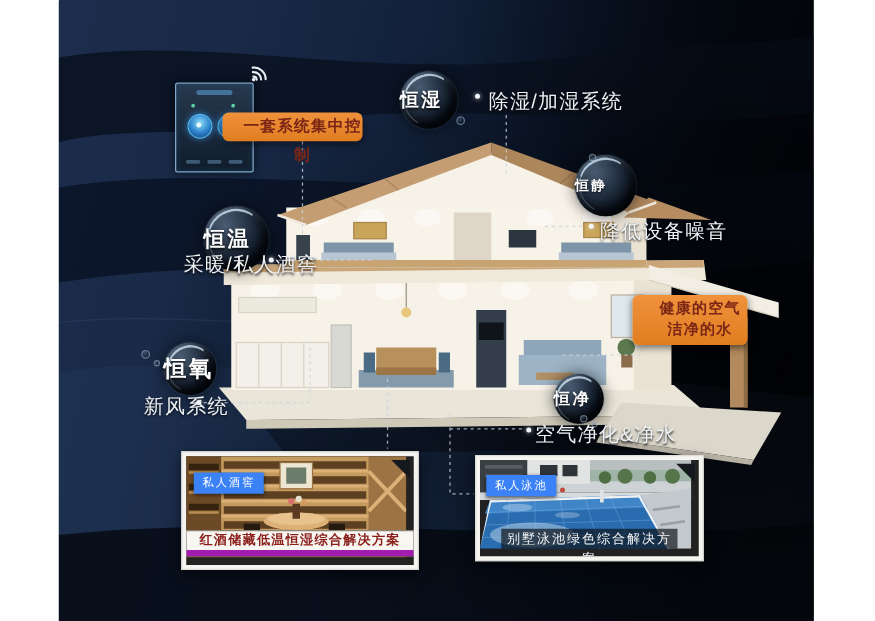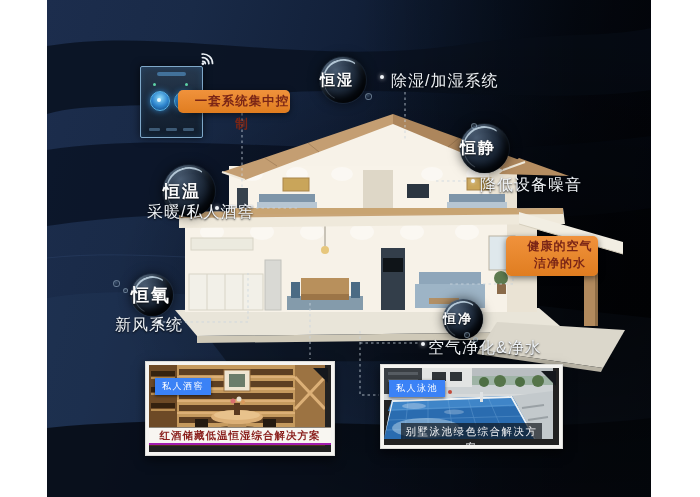--- a/index.html
+++ b/index.html
@@ -44,21 +44,21 @@
   .panel .pfoot{position:absolute;bottom:6px;width:11px;height:3px;background:#3d5a75;border-radius:1px;}
   
   .card{position:absolute;background:#f5f4f1;border:1px solid #dcdcd8;padding:3px;z-index:7;
         box-shadow:0 4px 10px rgba(0,0,0,.55);}
   .photo{position:relative;width:100%;height:100%;overflow:hidden;background:#222;}
   .tag{position:absolute;background:#3b82f6;color:#fff;font-size:9px;letter-spacing:1.5px;
        padding:2px 7px;z-index:3;box-shadow:0 1px 3px rgba(0,0,0,.6);}
   .fold{position:absolute;right:3px;top:3px;width:0;height:0;z-index:3;
         border-left:15px solid transparent;border-top:15px solid #15181d;}
   .cap-wine{position:absolute;left:0;right:0;bottom:7px;height:15px;z-index:3;
-       background:#f8f6f1;border-top:1px solid #8c857a;border-bottom:2px solid #a21caf;
+       background:#f8f6f1;border-top:1px solid #8c857a;border-bottom:5px solid #a21caf;
        color:#8a1f1c;font-family:"Liberation Serif","DejaVu Serif",serif;font-weight:bold;
        font-size:10.5px;line-height:15px;text-align:center;letter-spacing:1px;}
   .cap-pool{position:absolute;left:17px;right:17px;bottom:6px;height:16px;z-index:3;
        background:rgba(14,17,24,.68);color:#f2f3f5;font-size:10.5px;line-height:16px;
        text-align:center;letter-spacing:1.5px;}
   svg{display:block;}
 </style>
 </head>
 <body>
 
@@ -187,21 +187,21 @@
     <div class="obox" style="left:131px;top:90px;width:96px;height:23px;font-size:12.5px;line-height:23px">
       <span>一套系统集中控制</span>
     </div>
 
     <div class="bubble" style="left:273px;top:57px;width:46px;height:46px;font-size:15px">
         <span>恒湿</span>
       </div>
     <div class="desc" style="left:344px;top:71px">除湿/加湿系统</div>
     <div class="dot" style="left:333px;top:75px"></div>
 
-    <div class="bubble" style="left:413px;top:124px;width:49px;height:49px;font-size:16px">
+    <div class="bubble" style="left:413px;top:124px;width:49px;height:49px;font-size:11px">
         <span>恒静</span>
       </div>
     <div class="desc" style="left:433px;top:175px">降低设备噪音</div>
     <div class="dot" style="left:424px;top:179px"></div>
 
     <div class="bubble" style="left:116px;top:165px;width:52px;height:52px;font-size:17px">
         <span>恒温</span>
       </div>
     <div class="desc" style="left:100px;top:202px">采暖/私人酒窖</div>
     <div class="dot" style="left:168px;top:206px"></div>

